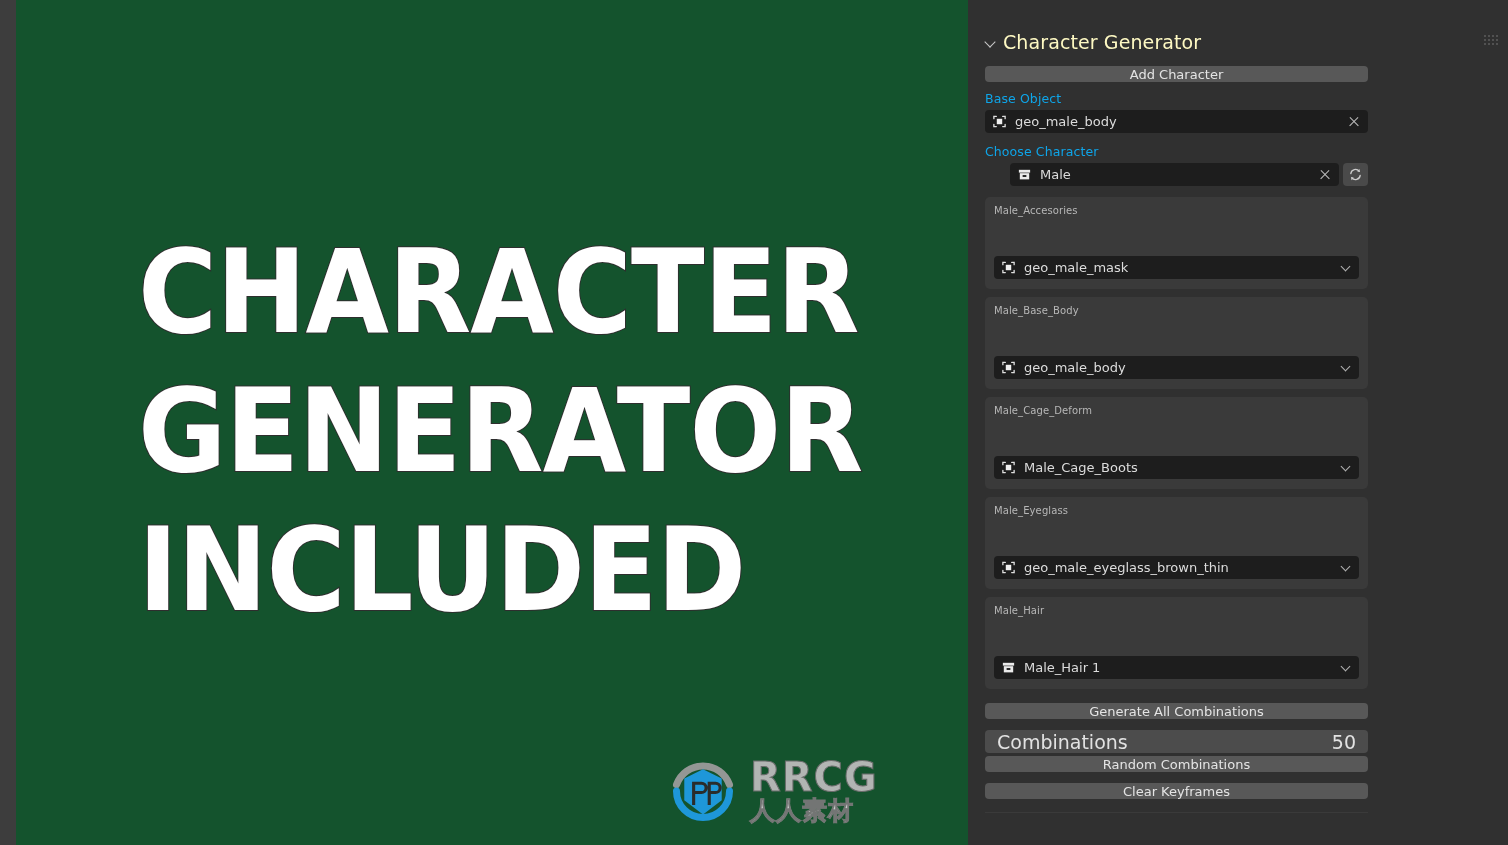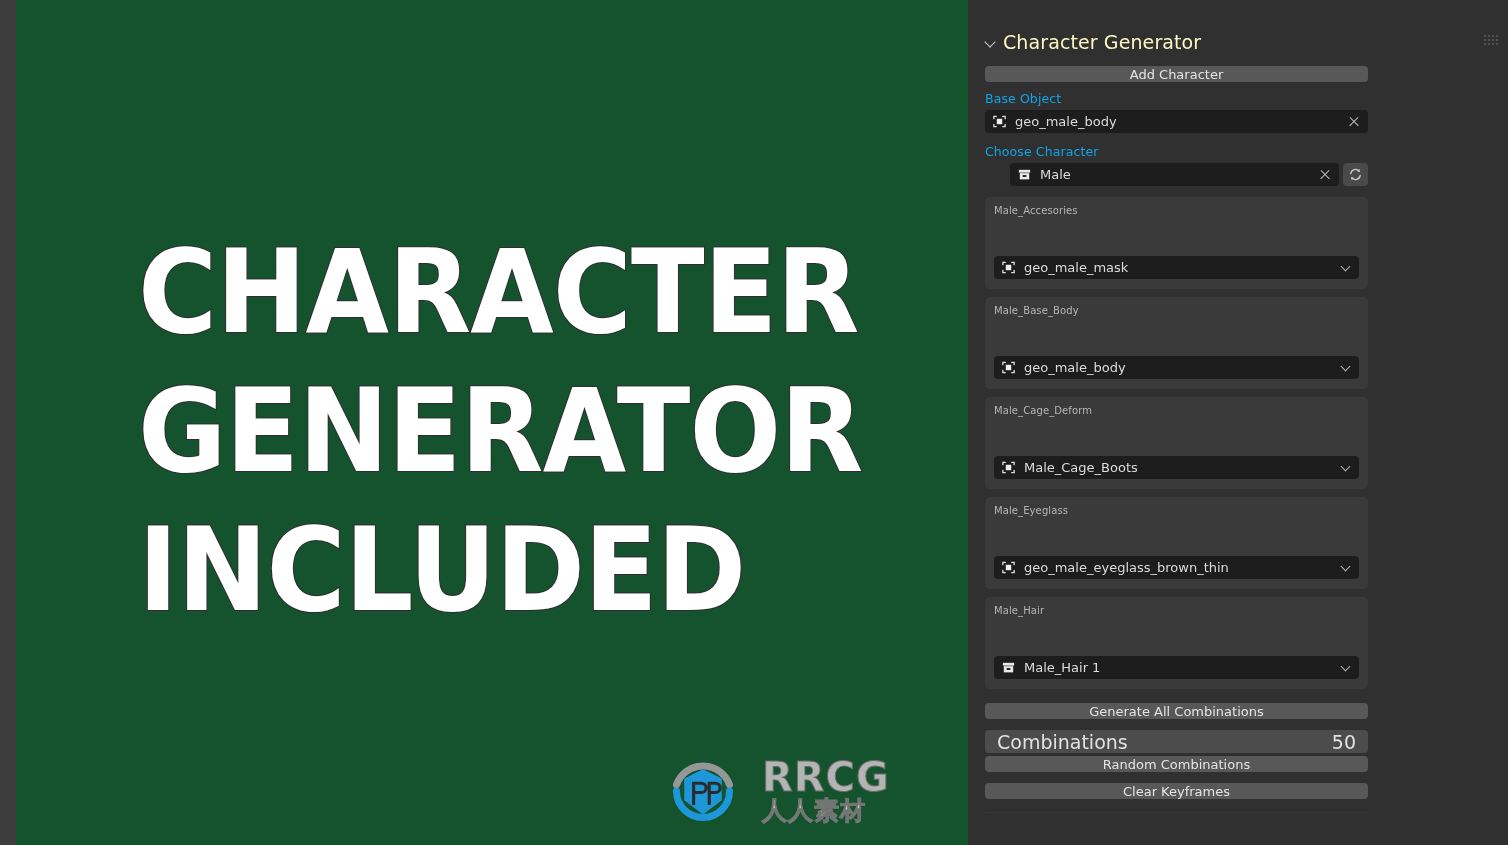--- a/index.html
+++ b/index.html
@@ -48,21 +48,21 @@
 
   
   #watermark {
     position: absolute;
     left: 648px;
     top: 752px;
     width: 212px;
     height: 78px;
     display: flex;
     align-items: center;
-    gap: 20px;
+    gap: 8px;
     opacity: 0.96;
   }
   #wm-mark { width: 78px; height: 78px; flex: 0 0 78px; }
   #wm-text { display: flex; flex-direction: column; justify-content: center; }
   #wm-rrcg {
     font-size: 40px;
     font-weight: bold;
     letter-spacing: 1px;
     line-height: 40px;
     color: #b9b9b9;

